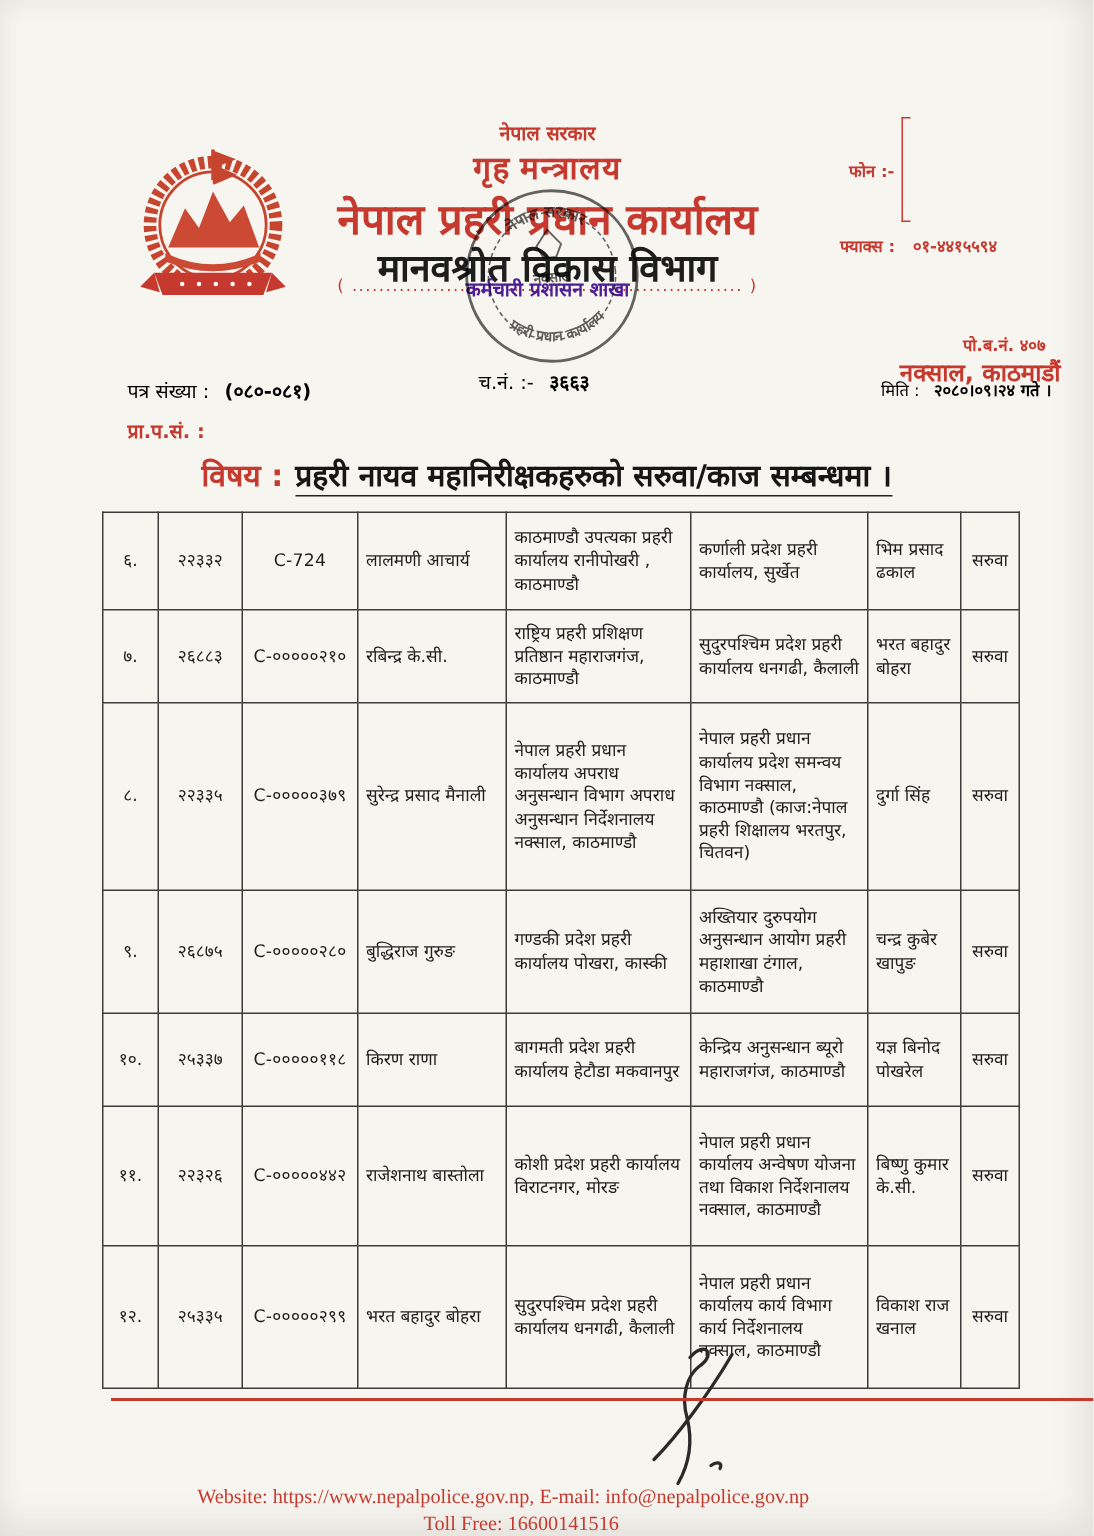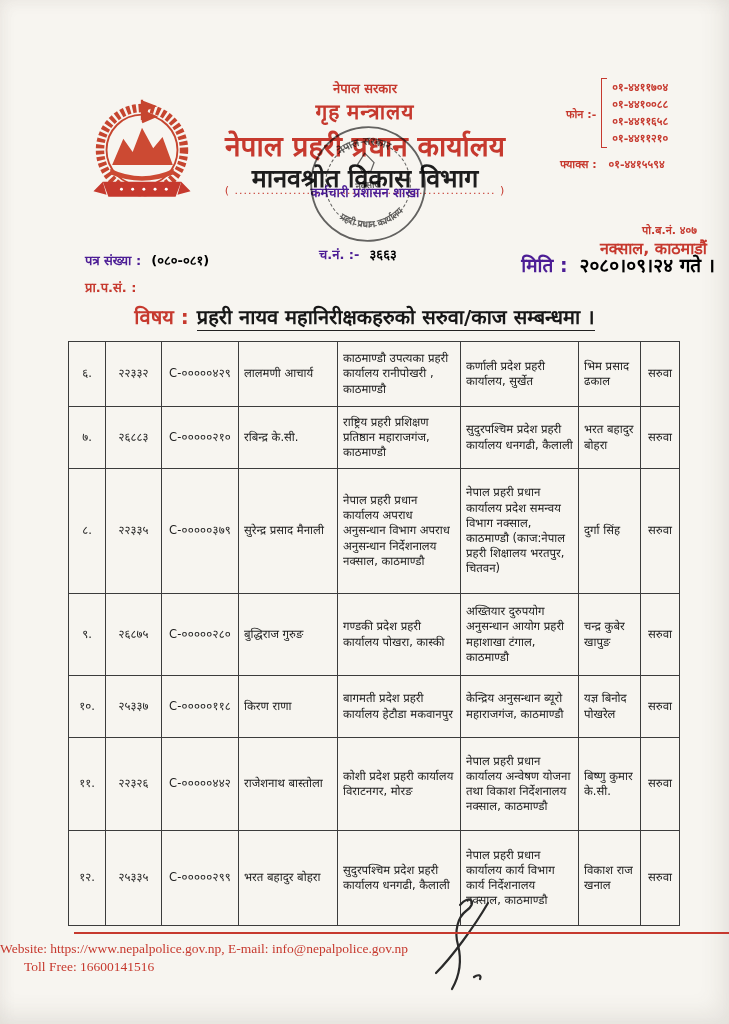--- a/index.html
+++ b/index.html
@@ -34,42 +34,42 @@
   .phone-bracket { width:6px; height:70px; border-left:1.6px solid #c6392e; border-top:1.6px solid #c6392e; border-bottom:1.6px solid #c6392e; }
   .phone-list { display:flex; flex-direction:column; }
   .phone-list span { font-size:11px; font-weight:bold; line-height:17px; color:#c6392e; }
   .fax-row { position:absolute; left:560px; top:156px; font-size:11px; font-weight:bold; }
   .fax-row .num { margin-left:8px; }
   .pobox   { position:absolute; right:32px; top:222px; font-size:11px; font-weight:bold; }
   .address { position:absolute; right:22px; top:237px; font-size:16px; font-weight:bold;margin-left:41px; }
   
   .meta-letterno { position:absolute; left:85px;  top:251px; font-size:13px; }
   .meta-chano    { position:absolute; left:287px; top:245px; font-size:13px;margin-left:32px; }
-  .meta-date     { position:absolute; right:14px; top:252px; font-size:19px; }
+  .meta-date     { position:absolute; right:28px; top:252px; font-size:11px; }
   .meta-pps      { position:absolute; left:85px;  top:278px; font-size:13px; font-weight:bold; }
-  .meta-label { font-weight:bold; color:#4c1d95; }
+  .meta-label { font-weight:normal; color:#000000; }
   .meta-value { color:#000000; font-weight:bold; margin-left:6px; }
   
   .subject { position:absolute; left:100px; right:100px; top:303px; text-align:center; font-size:20px; }
   .subject .lbl { font-weight:bold; color:#c6392e; margin-right:8px; }
   .subject .txt { font-weight:bold; color:#161616; border-bottom:1.6px solid #222; padding-bottom:1px; }
   
   table.transfer { position:absolute; left:68px; top:341px; width:611px; border-collapse:collapse; table-layout:fixed; }
   table.transfer td { border:1px solid #3c3c3c; font-size:11.5px; line-height:1.32; padding:3px 5px; vertical-align:middle; color:#1d1d1d; }
   td.c0, td.c1, td.c2, td.c7 { text-align:center; }
   td.c2 { font-size:10px; letter-spacing:.2px; }
   td.c1 { font-size:11px; }
   td.c3 { font-size:12px; }
   tr:nth-child(1){height:65px;} tr:nth-child(2){height:62px;}
   tr:nth-child(3){height:125px;} tr:nth-child(4){height:82px;}
   tr:nth-child(5){height:62px;} tr:nth-child(6){height:93px;}
   tr:nth-child(7){height:95px;}
   
   .footer-line { position:absolute; left:74px; right:0; top:932px; height:2.4px; background:#c6392e; }
-  .footer-text { position:absolute; left:0; right:58px; top:940px; 
+  .footer-text { position:absolute; left:0; right:58px; top:989px; text-align:center;
                  font-family:"Liberation Serif", serif; color:#c6392e; }
   .footer-text .l1 { font-size:13.5px; line-height:18px; }
   .footer-text .l2 { font-size:13.5px; line-height:18px;padding-left:24px; }
   .signature { position:absolute; left:430px; top:893px; width:72px; height:102px; }
 </style>
 </head>
 <body>
 
 <div class="vignette"></div>
 
@@ -119,26 +119,20 @@
       <textPath href="#arcBot" startOffset="50%" text-anchor="middle">प्रहरी प्रधान कार्यालय</textPath>
     </text>
     <text x="60" y="64" text-anchor="middle" fill="#333" font-size="9" font-weight="bold" font-family="DejaVu Sans, sans-serif">नक्साल</text>
     <path d="M52 40 l8 -10 8 10 -4 8 -8 0 Z" fill="none" stroke="#3a3a3a" stroke-width="1.2"></path>
   </svg>
 </div>
 
 <div class="phone-group">
   <span class="phone-label red">फोन :-</span>
   <span class="phone-bracket"></span>
-  <span class="phone-list">
-    <span>०१-४४११७०४</span>
-    <span>०१-४४१००८८</span>
-    <span>०१-४४११६५८</span>
-    <span>०१-४४११२१०</span>
-  </span>
 </div>
 <div class="fax-row red">
   <span>फ्याक्स :</span>
   <span class="num">०१-४४१५५९४</span>
 </div>
 <div class="pobox red">पो.ब.नं. ४०७</div>
 <div class="address red">नक्साल, काठमाडौं</div>
 
 <div class="meta-letterno">
   <span class="meta-label">पत्र संख्या :</span>
@@ -166,21 +160,21 @@
       <col style="width:99px">
     <col style="width:123px">
       <col style="width:118px">
       <col style="width:62px">
       <col style="width:39px">
   </colgroup>
   <tbody>
     <tr>
       <td class="c0">६.</td>
       <td class="c1">२२३३२</td>
-      <td class="c2">C-०००००४२९</td>
+      <td class="c2">C-724</td>
       <td class="c3">लालमणी आचार्य</td>
       <td class="c4">काठमाण्डौ उपत्यका प्रहरी कार्यालय रानीपोखरी , काठमाण्डौ</td>
       <td class="c5">कर्णाली प्रदेश प्रहरी कार्यालय, सुर्खेत</td>
       <td class="c6">भिम प्रसाद ढकाल</td>
       <td class="c7">सरुवा</td>
     </tr>
     <tr>
       <td class="c0">७.</td>
       <td class="c1">२६८८३</td>
       <td class="c2">C-०००००२१०</td>

